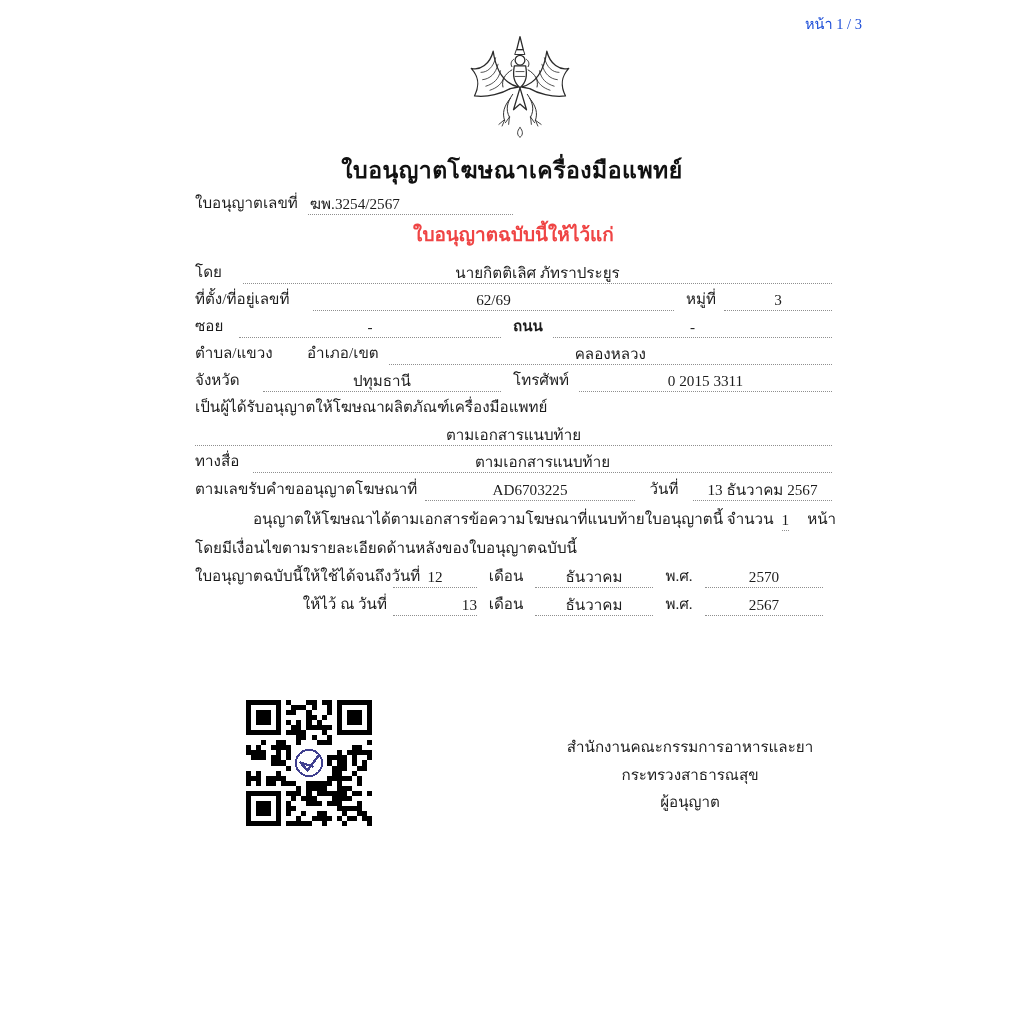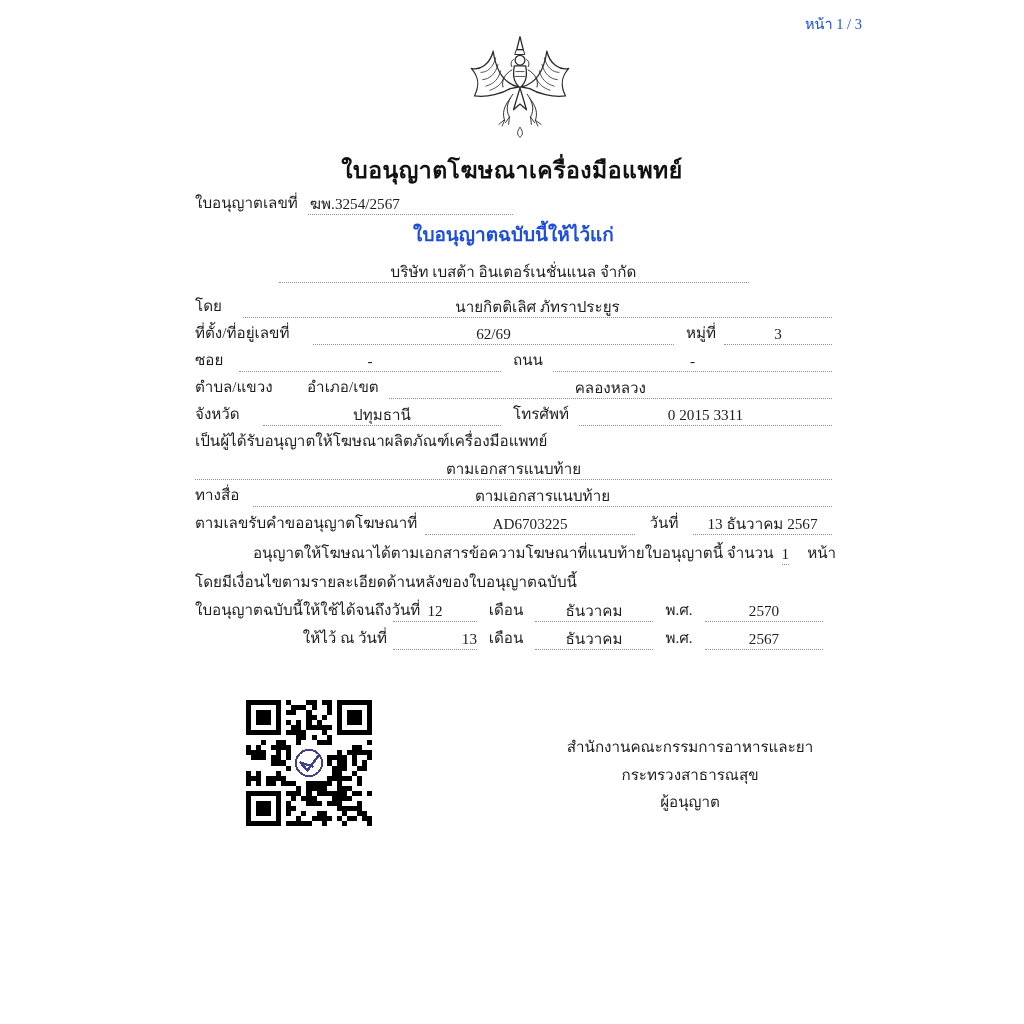--- a/index.html
+++ b/index.html
@@ -19,21 +19,21 @@
   }
   .content { position:absolute; left:195px; top:188px; width:637px; font-size:15.2px; }
   .frow { display:flex; align-items:flex-end; height:27px; }
   .lbl { white-space:nowrap; }
   .dotline {
     border-bottom:1.5px dotted #8f8f8f; text-align:center; white-space:nowrap;
     line-height:1.25; padding-bottom:1px;
   }
   .grow { flex:1 1 auto; }
   .heading-row { height:34px; display:flex; align-items:flex-end; justify-content:center;
-    font-size:19px; font-weight:bold; color:#1d4ed8; }
+    font-size:19px; font-weight:bold; color:#ef4444; }
   .company-row { height:34px; display:flex; align-items:flex-end; justify-content:center; }
   .center-cell { text-align:center; }
   .sp { width:10px; }
   .qr { position:absolute; left:246px; top:700px; width:126px; height:126px; }
   .footer-sign { position:absolute; left:540px; top:733px; width:300px; text-align:center;
     font-size:15.2px; line-height:27.5px; }
 </style>
 </head>
 <body>
 
@@ -83,42 +83,39 @@
   <div class="content">
 
     <div class="frow">
       <span class="lbl">ใบอนุญาตเลขที่</span>
       <span class="sp"></span>
       <span class="dotline" style="width:205px; text-align:left; padding-left:2px;">ฆพ.3254/2567</span>
     </div>
 
     <div class="heading-row">ใบอนุญาตฉบับนี้ให้ไว้แก่</div>
 
-    <div class="company-row">
-      <span class="dotline" style="width:470px;">บริษัท เบสต้า อินเตอร์เนชั่นแนล จำกัด</span>
-    </div>
 
     <div style="height:8px;"></div>
 
     <div class="frow">
       <span class="lbl" style="width:48px;">โดย</span>
       <span class="dotline grow">นายกิตติเลิศ ภัทราประยูร</span>
     </div>
 
     <div class="frow">
       <span class="lbl" style="width:118px;">ที่ตั้ง/ที่อยู่เลขที่</span>
       <span class="dotline grow">62/69</span>
       <span class="lbl" style="padding:0 8px 0 12px;">หมู่ที่</span>
       <span class="dotline" style="width:108px;">3</span>
     </div>
 
     <div class="frow">
       <span class="lbl" style="width:44px;">ซอย</span>
       <span class="dotline" style="width:262px;">-</span>
-      <span class="lbl" style="padding:0 10px 0 12px;">ถนน</span>
+      <span class="lbl" style="padding:0 10px 0 12px;font-weight:bold;">ถนน</span>
       <span class="dotline grow">-</span>
     </div>
 
     <div class="frow">
       <span class="lbl" style="width:100px;">ตำบล/แขวง</span>
       <span class="lbl" style="padding:0 10px 0 12px;">อำเภอ/เขต</span>
       <span class="dotline grow">คลองหลวง</span>
     </div>
 
     <div class="frow">

